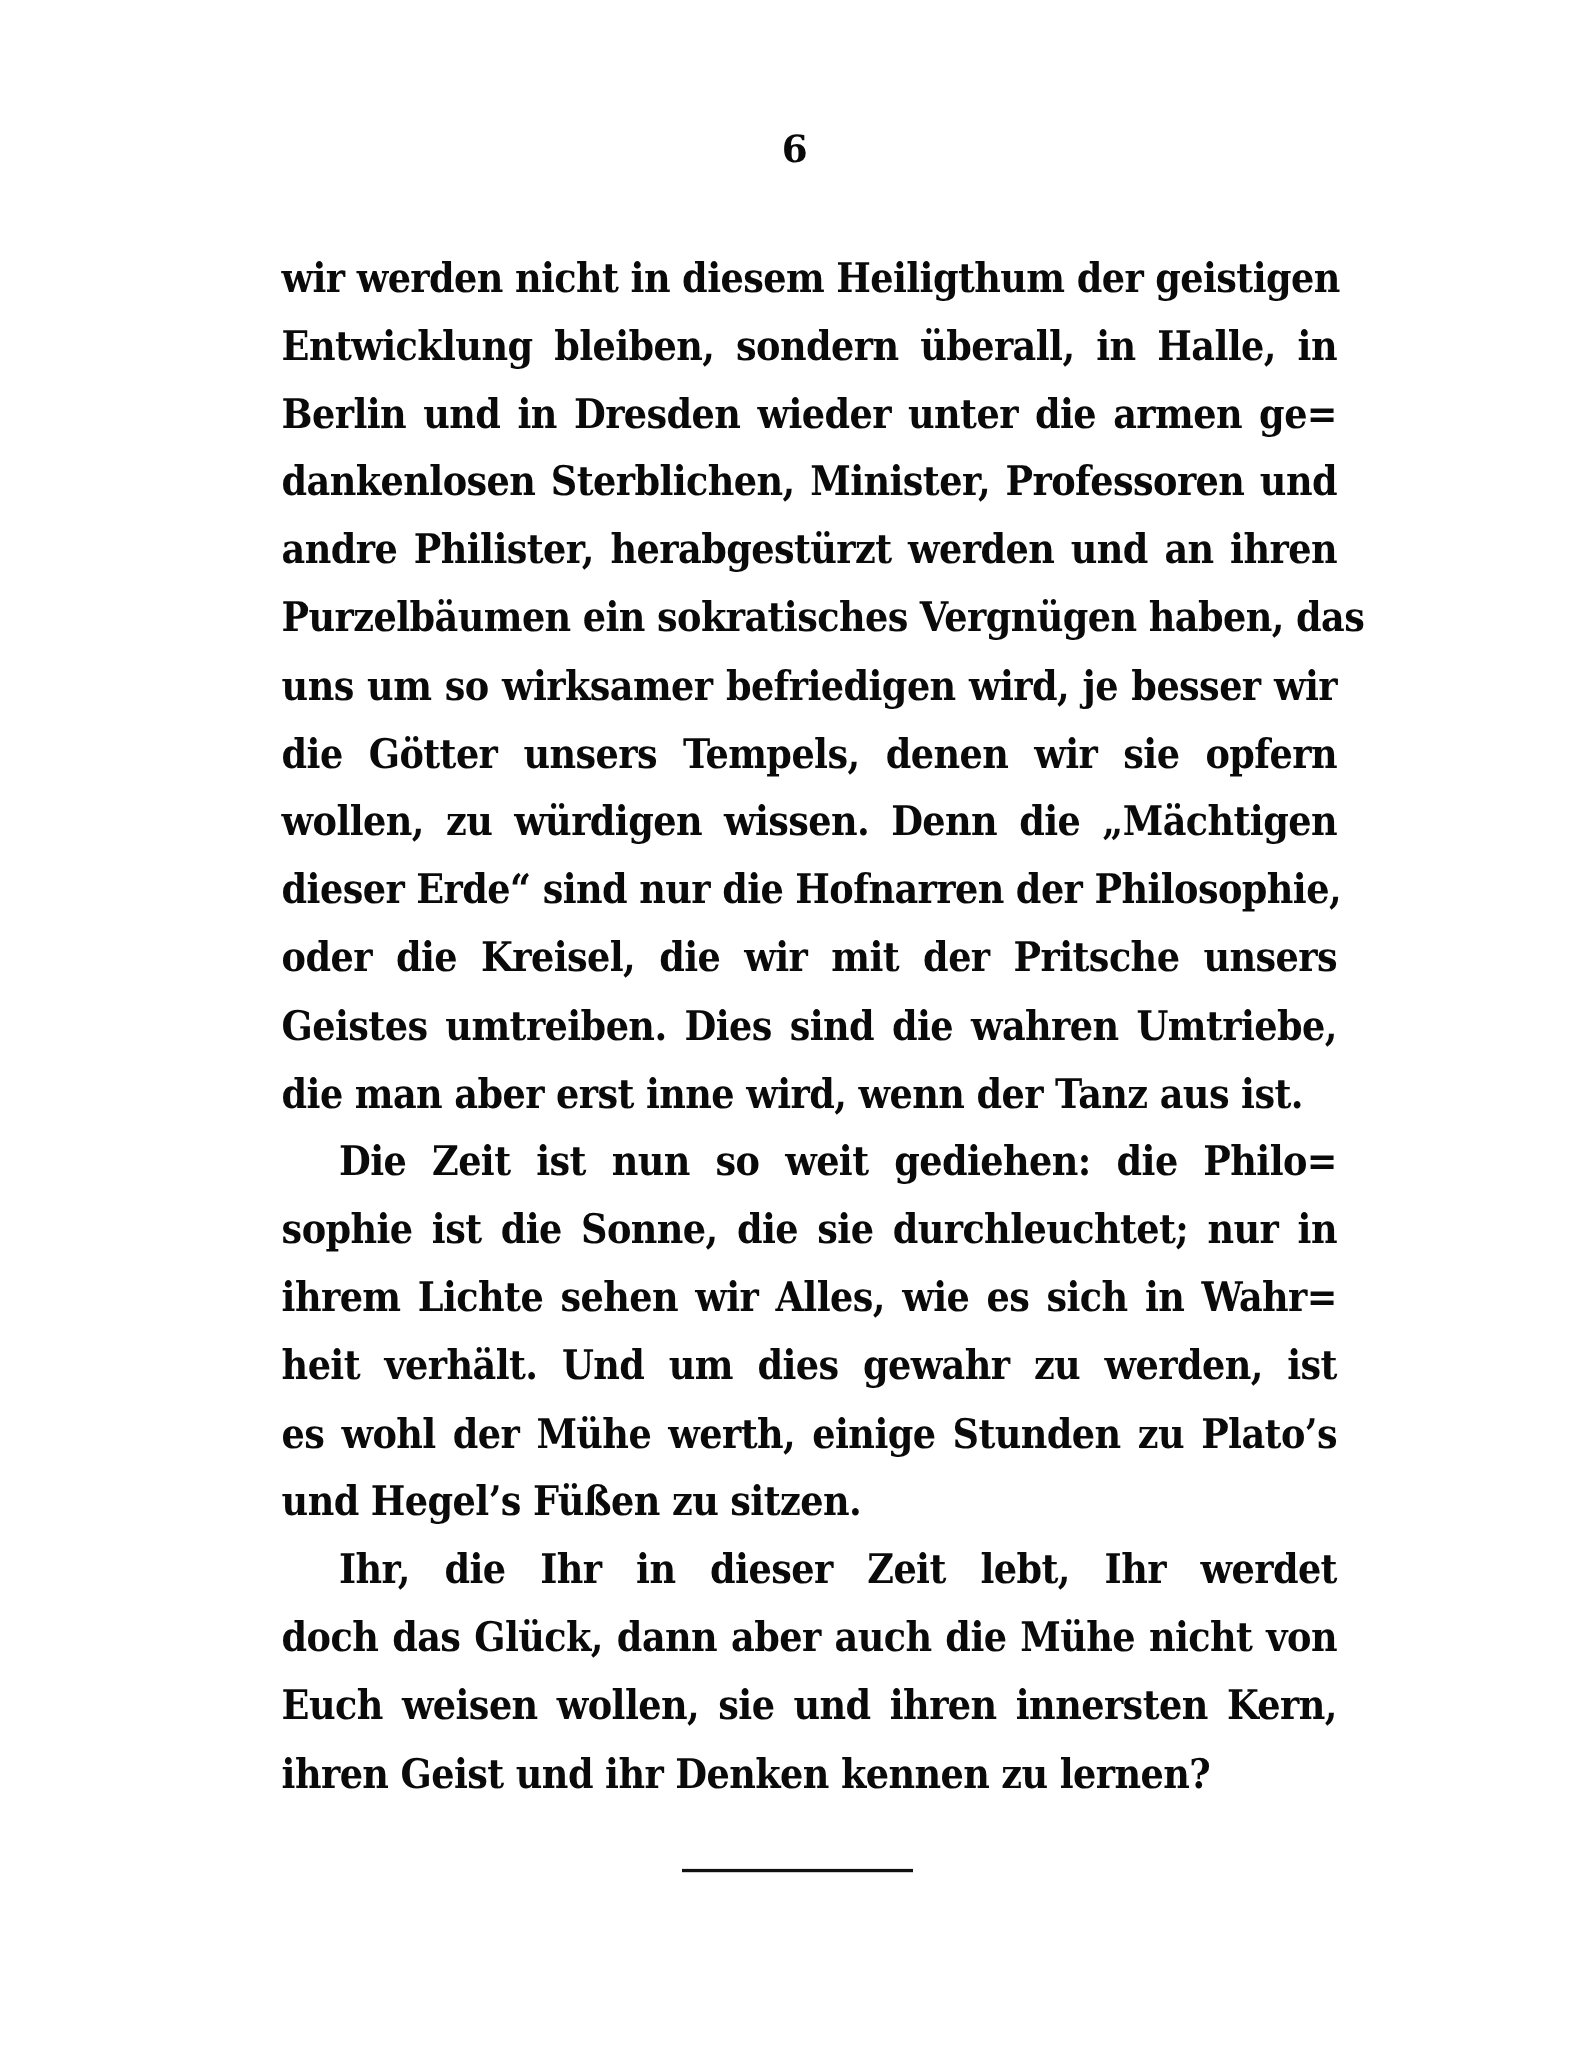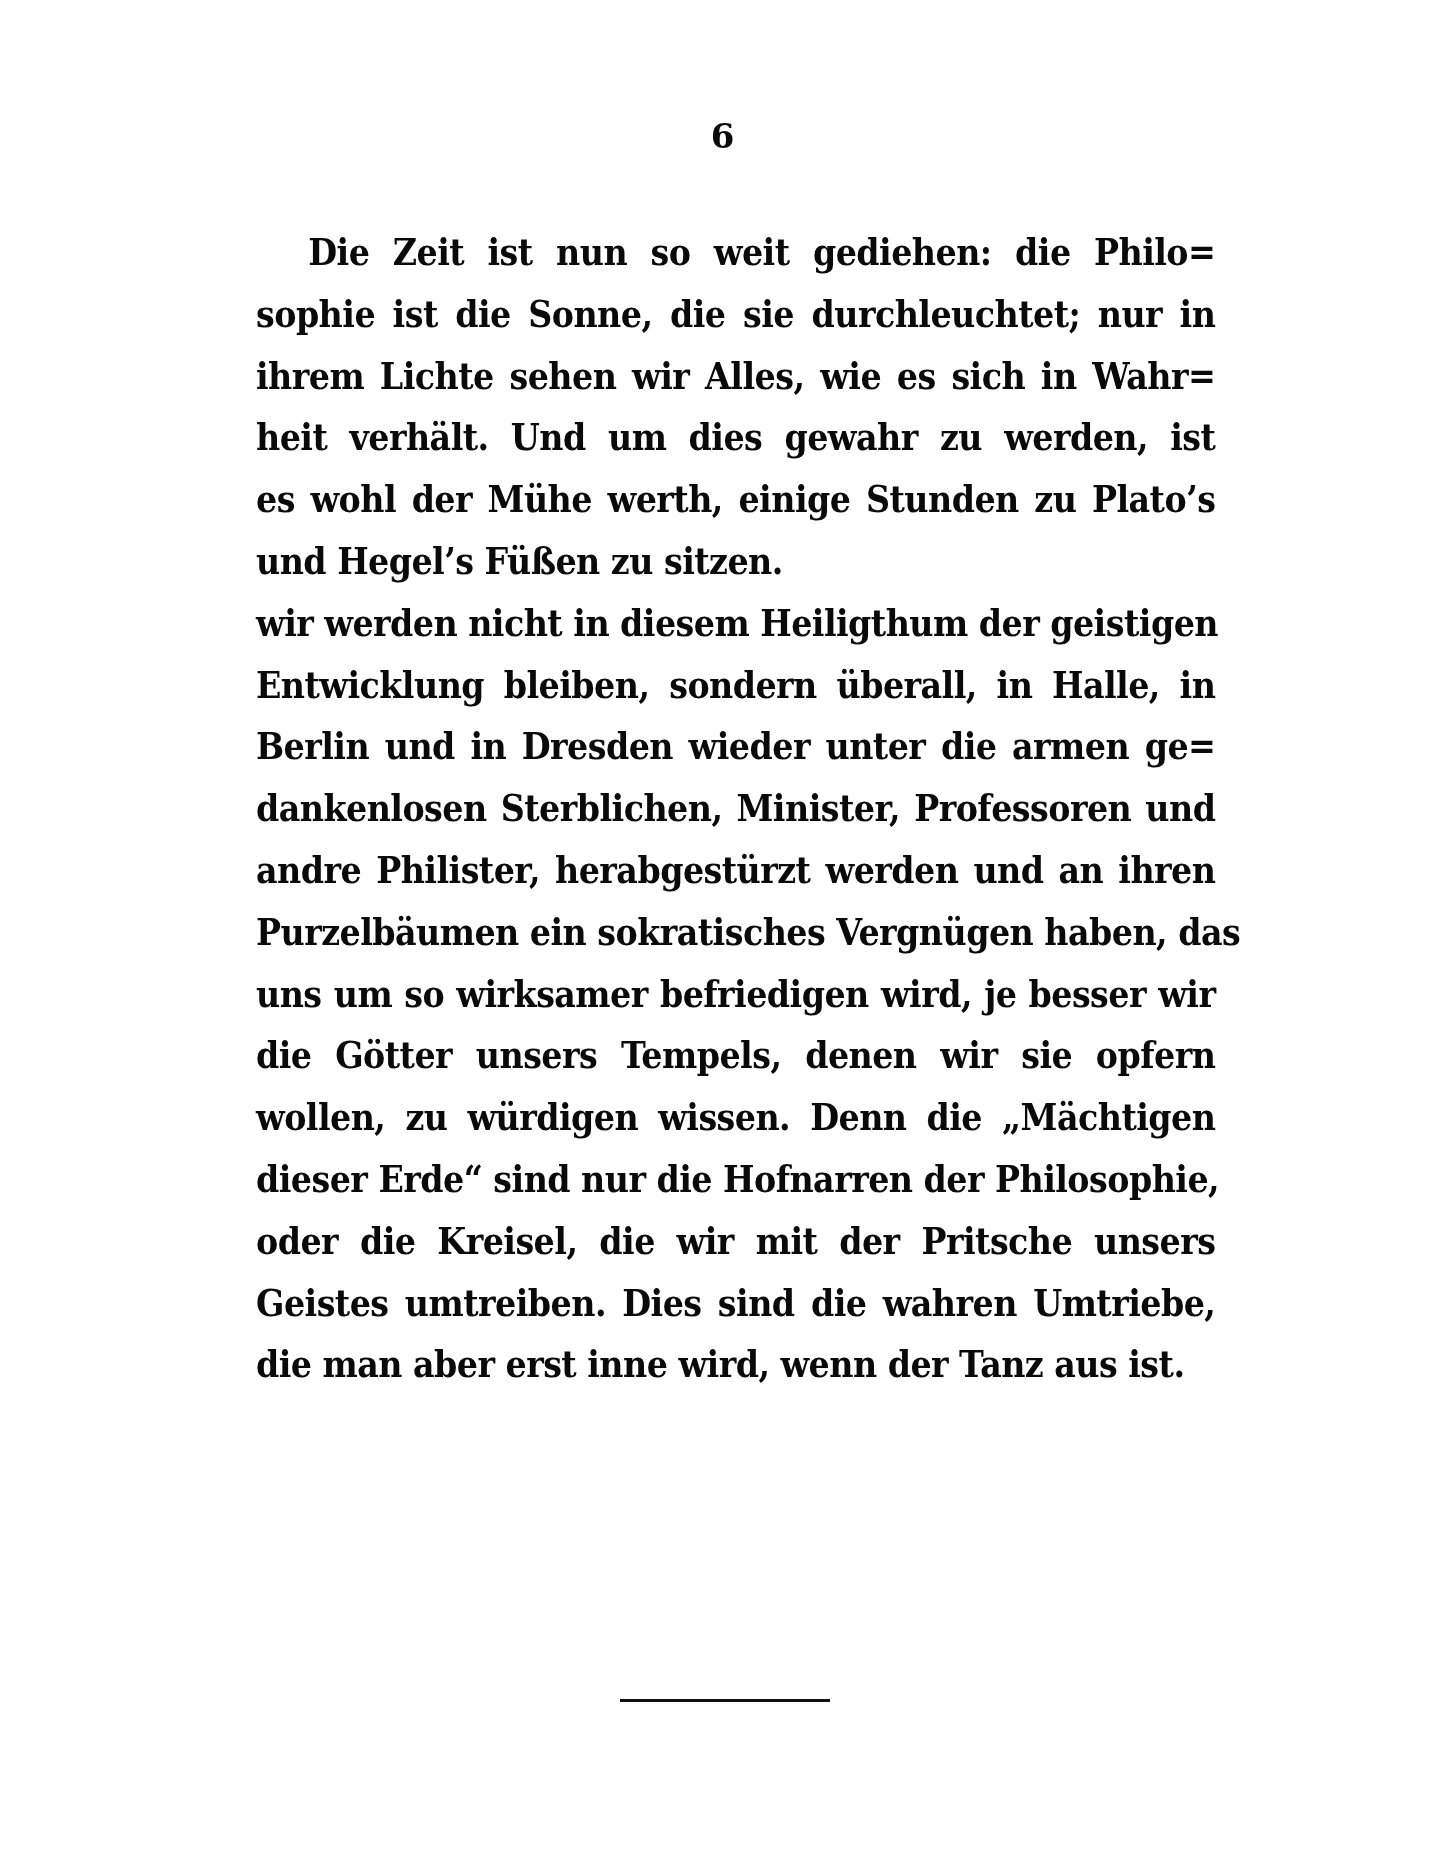--- a/index.html
+++ b/index.html
@@ -62,39 +62,45 @@
     }
   </style>
 </head>
 <body>
 
 <div class="page-number">6</div>
 
 <div class="text-block">
 
   <div>
-    <span class="line indent">Die Zeit ist nun so weit gediehen: die Philo=</span>
-    <span class="line">sophie ist die Sonne, die sie durchleuchtet; nur in</span>
-    <span class="line">ihrem Lichte sehen wir Alles, wie es sich in Wahr=</span>
-    <span class="line">heit verhält. Und um dies gewahr zu werden, ist</span>
-    <span class="line">es wohl der Mühe werth, einige Stunden zu Plato’s</span>
-    <span class="line last">und Hegel’s Füßen zu sitzen.</span>
-  </div>
-
-  <div>
     <span class="line">wir werden nicht in diesem Heiligthum der geistigen</span>
     <span class="line">Entwicklung bleiben, sondern überall, in Halle, in</span>
     <span class="line">Berlin und in Dresden wieder unter die armen ge=</span>
     <span class="line">dankenlosen Sterblichen, Minister, Professoren und</span>
     <span class="line">andre Philister, herabgestürzt werden und an ihren</span>
     <span class="line">Purzelbäumen ein sokratisches Vergnügen haben, das</span>
     <span class="line">uns um so wirksamer befriedigen wird, je besser wir</span>
     <span class="line">die Götter unsers Tempels, denen wir sie opfern</span>
     <span class="line">wollen, zu würdigen wissen. Denn die „Mächtigen</span>
     <span class="line">dieser Erde“ sind nur die Hofnarren der Philosophie,</span>
     <span class="line">oder die Kreisel, die wir mit der Pritsche unsers</span>
     <span class="line">Geistes umtreiben. Dies sind die wahren Umtriebe,</span>
     <span class="line last">die man aber erst inne wird, wenn der Tanz aus ist.</span>
   </div>
 
+  <div>
+    <span class="line indent">Die Zeit ist nun so weit gediehen: die Philo=</span>
+    <span class="line">sophie ist die Sonne, die sie durchleuchtet; nur in</span>
+    <span class="line">ihrem Lichte sehen wir Alles, wie es sich in Wahr=</span>
+    <span class="line">heit verhält. Und um dies gewahr zu werden, ist</span>
+    <span class="line">es wohl der Mühe werth, einige Stunden zu Plato’s</span>
+    <span class="line last">und Hegel’s Füßen zu sitzen.</span>
+  </div>
+
+  <div>
+    <span class="line indent">Ihr, die Ihr in dieser Zeit lebt, Ihr werdet</span>
+    <span class="line">doch das Glück, dann aber auch die Mühe nicht von</span>
+    <span class="line">Euch weisen wollen, sie und ihren innersten Kern,</span>
+    <span class="line last">ihren Geist und ihr Denken kennen zu lernen?</span>
+  </div>
 </div>
 
 <div class="rule"></div>
 
 </body></html>

